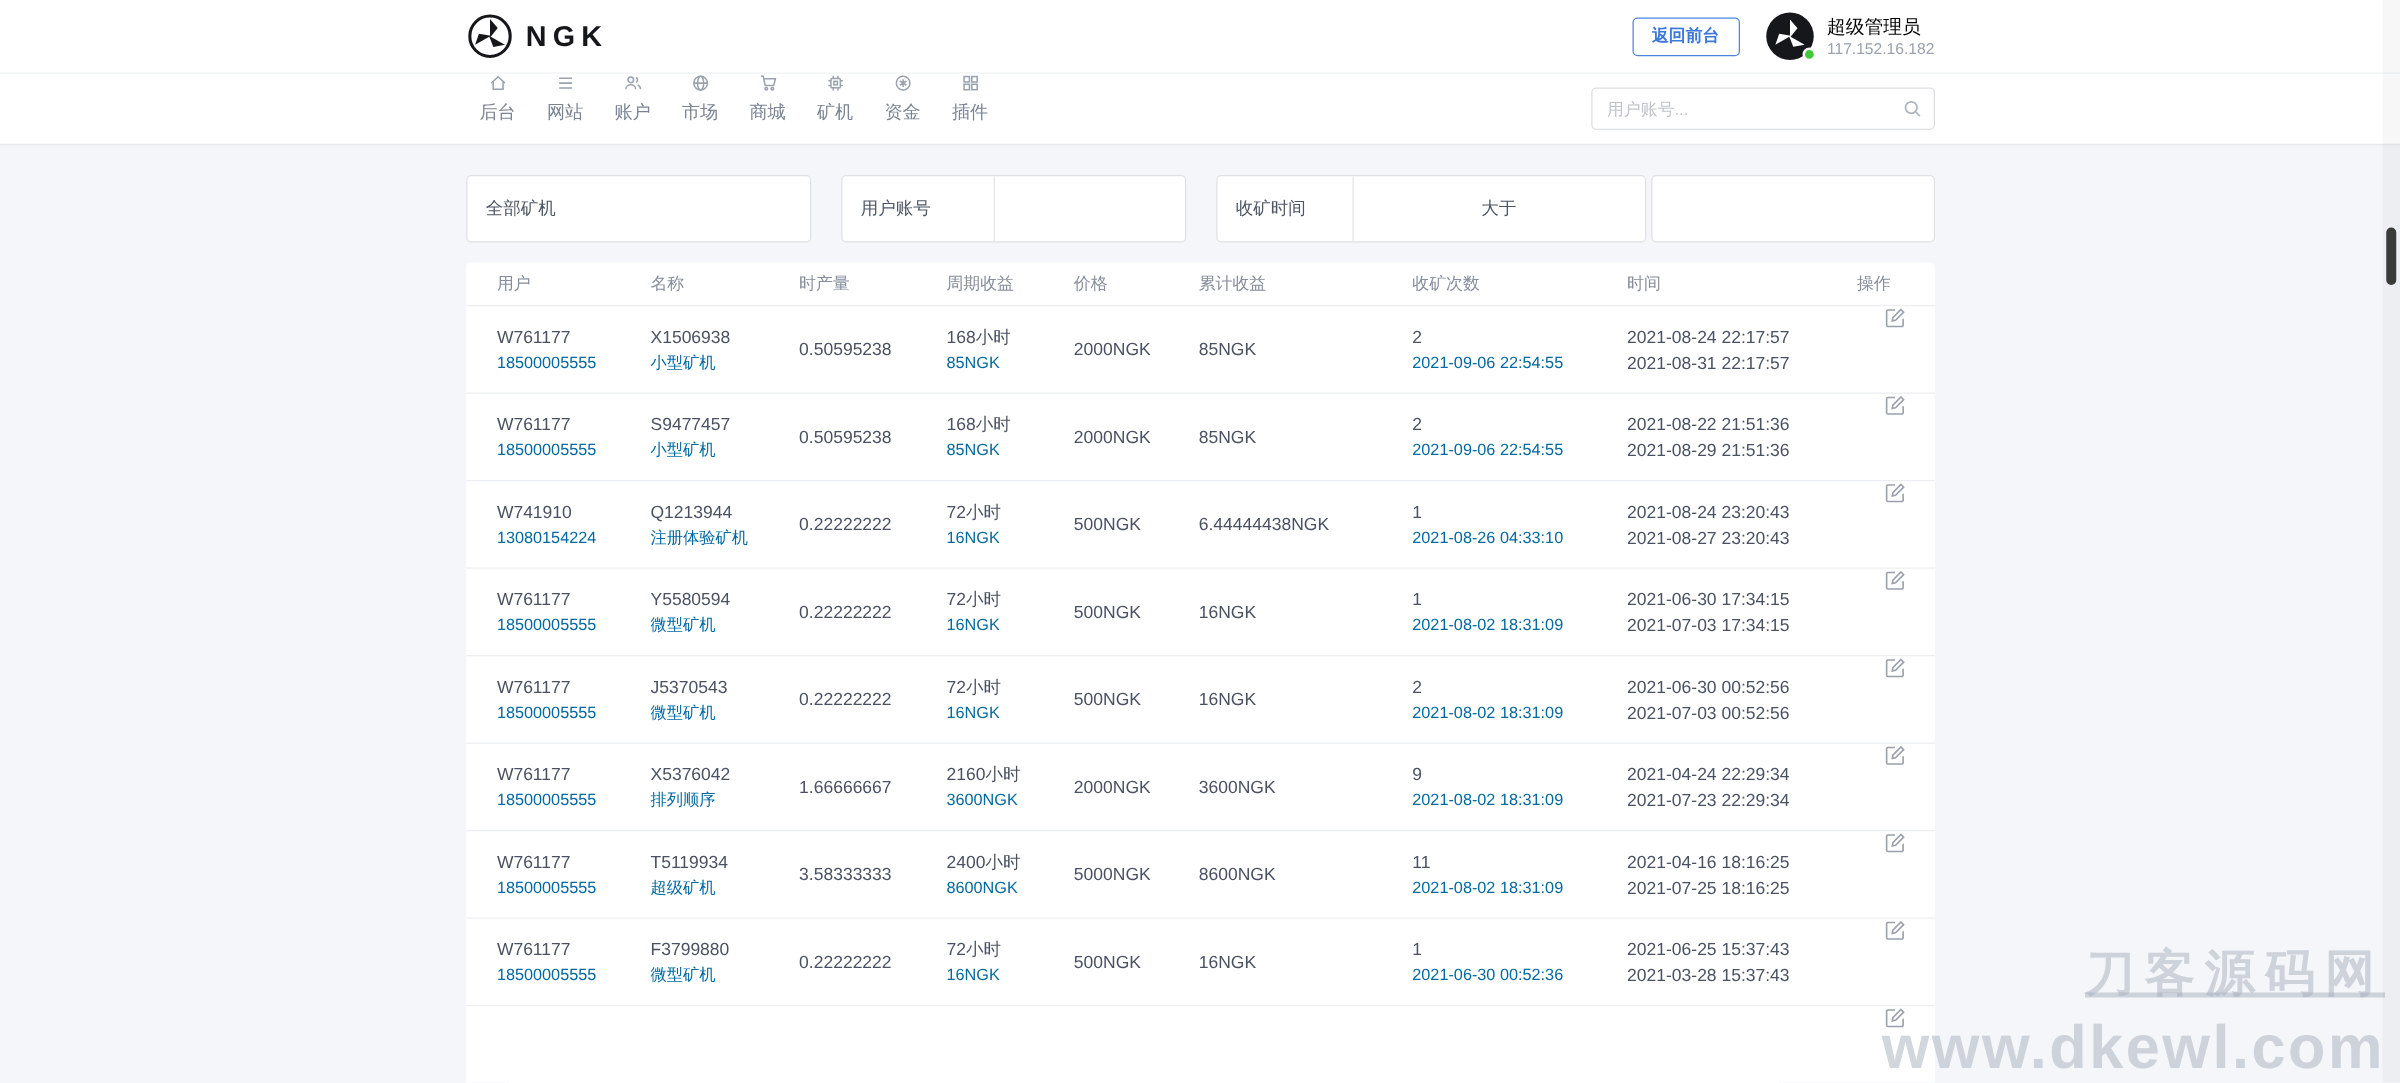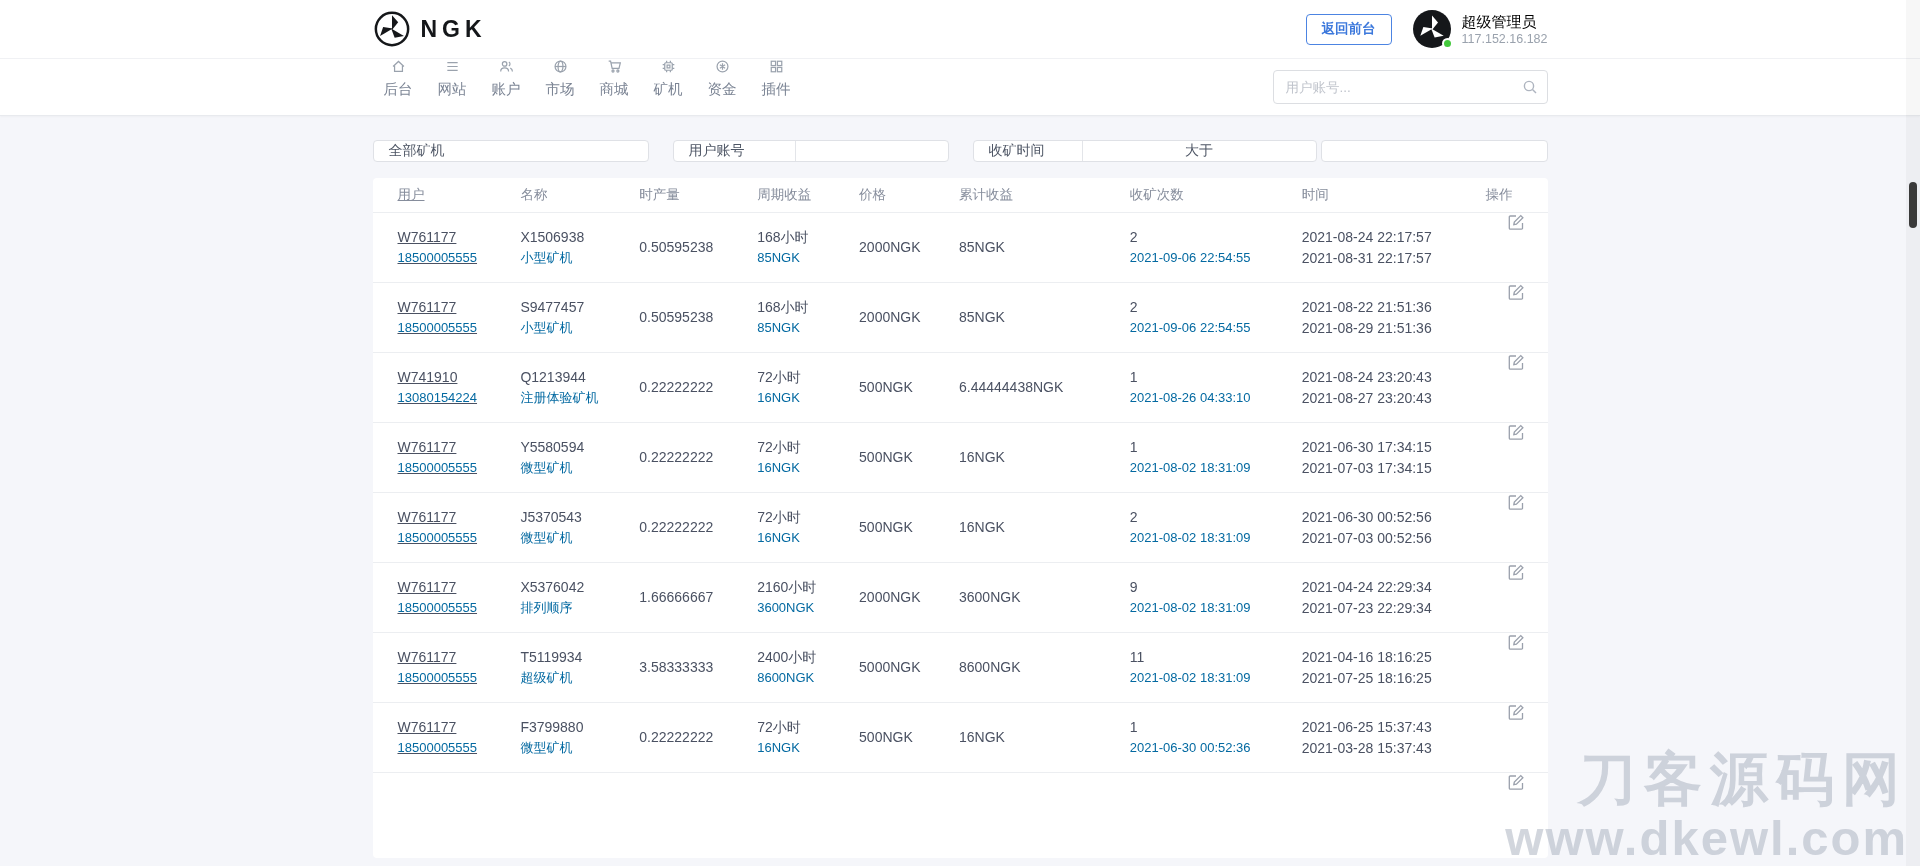--- a/index.html
+++ b/index.html
@@ -40,21 +40,21 @@
   .nav-search { margin-left:auto; position:relative; width:275px; }
   .nav-search input { width:100%; height:34px; border:1px solid #dcdee2; border-radius:4px;
     padding:0 34px 0 12px; font-size:13.5px; color:#4a5162; outline:none; background:#fff;
     font-family:"Liberation Sans","DejaVu Sans",sans-serif; }
   .nav-search input::placeholder { color:#c0c4cc; }
   .search-ico { position:absolute; right:10px; top:9px; width:16px; height:16px; color:#aeb4bf; }
 
   
   .filters { margin-top:24px; }
   .f-row { display:flex; }
-  .f-box { background:#fff; border:1px solid #dfe1e6; border-radius:4px; height:22px;
+  .f-box { background:#fff; border:1px solid #dfe1e6; border-radius:4px; height:54px;
     display:flex; align-items:center; font-size:14px; color:#4e5665; }
   .f-select-all { width:276px; padding-left:15px; cursor:pointer; }
   .f-composite { overflow:hidden; }
   .f-label { height:100%; display:flex; align-items:center; padding-left:15px;
     border-right:1px solid #e3e5e9; flex:none; }
   .f-input { border:none; outline:none; height:100%; flex:1; padding:0 12px; font-size:14px;
     color:#4e5665; background:transparent; font-family:"Liberation Sans","DejaVu Sans",sans-serif; }
   .f-center { flex:1; text-align:center; cursor:pointer; }
   .box-account { width:276px; margin-left:24px; }
   .box-account .f-label { width:122px; }
@@ -77,31 +77,31 @@
   .table-card { margin-top:16px; background:#fff; border-radius:4px; min-height:680px; }
   .t-header { display:flex; align-items:center; height:35px; padding-left:25px;
     border-bottom:1px solid #eceef1; }
   .t-header .hcell { font-size:13.5px; color:#868d9c; }
   .t-row { display:flex; align-items:stretch; height:70px; padding-left:25px;
     border-bottom:1px solid #eceef1; }
   .t-row:last-child { border-bottom:none; }
   .cell { display:flex; flex-direction:column; justify-content:center; gap:4px; }
   .cell .main { font-size:14px; color:#4a5162; line-height:17px; }
   .cell .sub { font-size:13px; color:#0369a1; line-height:16px; }
-  .col0 { width:123px;text-decoration:underline; } .col1 { width:119px; } .col2 { width:118px; }
+  .col0 { width:123px; } .col1 { width:119px; } .col2 { width:118px; }
   .col3 { width:102px; } .col4 { width:100px; } .col5 { width:171px; }
   .col6 { width:172px; } .col7 { width:184px; }
   .col8 { width:62px; display:flex; align-items:center; justify-content:flex-start; }
   .edit-btn { width:18px; height:18px; color:#9aa0ac; cursor:pointer; background:none; border:none; padding:0; }
   .edit-btn svg { width:18px; height:18px; }
 
   
   .watermark { position:absolute; right:12px; bottom:0px; text-align:right; z-index:40;
     pointer-events:none; color:rgba(166,173,187,.5); font-weight:800; }
-  .wm-1 { font-size:58px; letter-spacing:8px; line-height:62px; }
+  .wm-1 { font-size:40px; letter-spacing:8px; line-height:62px;text-decoration:underline; }
   .wm-2 { font-size:49px; letter-spacing:2px; line-height:56px; }
 
   
   .scroll-track { position:absolute; top:0; right:0; width:14px; height:866px;
     background:rgba(0,0,0,0.03); z-index:60; }
   .scroll-thumb { position:absolute; top:182px; right:3px; width:8px; height:46px;
     border-radius:4px; background:#3a3a3a; }
 </style>
 </head>
 <body>

